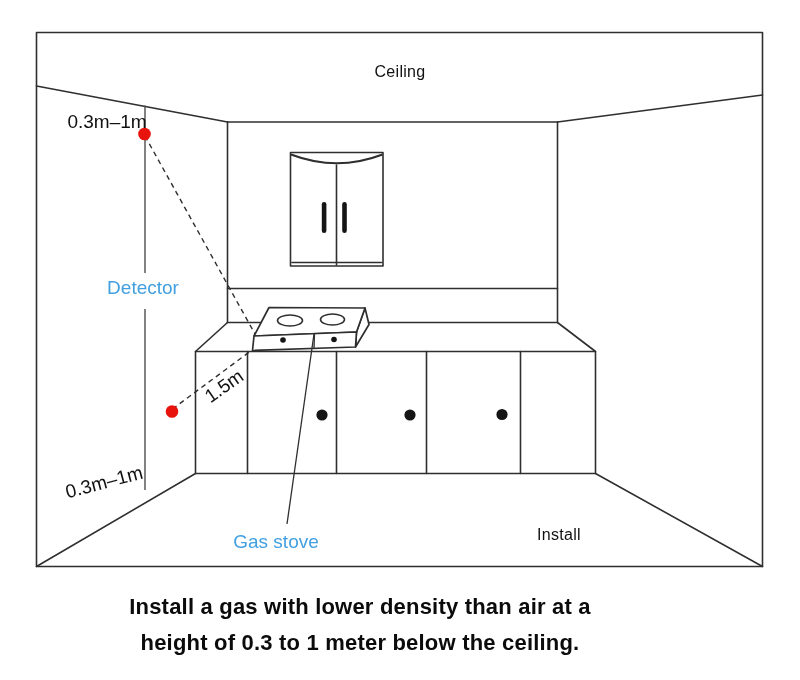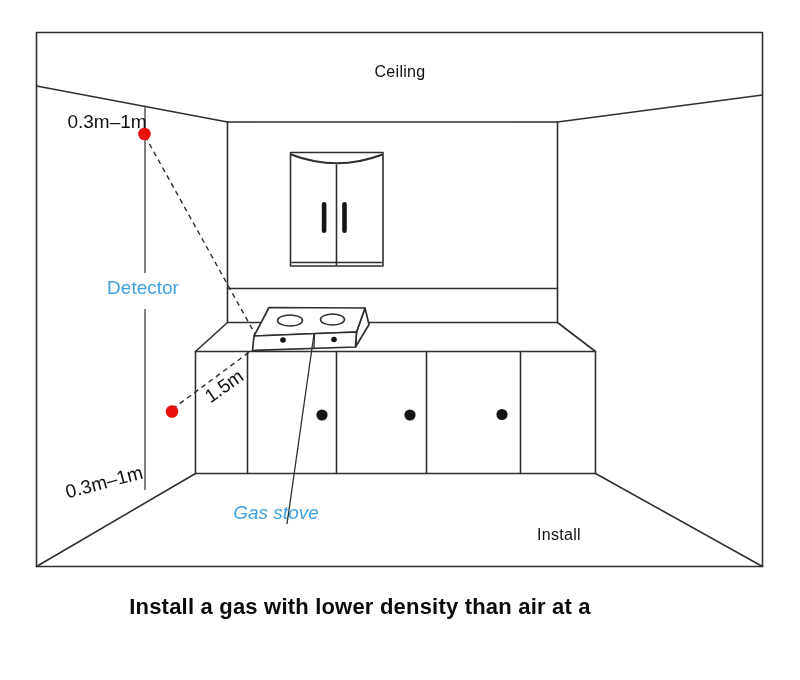--- a/index.html
+++ b/index.html
@@ -31,21 +31,21 @@
     white-space: nowrap;
     font-size: 19px;
     color: #111;
     line-height: 1;
   }
   .big  { font-size: 16px; letter-spacing: 0.3px; }
   .blue { color: var(--accent_blue, #42a0e0); }
   .lbl.ceiling    { left: 400px; top: 72px;  }
   .lbl.ground     { left: 559px; top: 535px; }
   .lbl.detector   { left: 143px; top: 287px; }
-  .lbl.gasstove   { left: 276px; top: 512px; font-style: italic; }
+  .lbl.gasstove   { left: 276px; top: 541px; }
   .lbl.dim-top    { left: 107px; top: 121px; }
   .lbl.dim-bottom { left: 104px; top: 482px; transform: translate(-50%,-50%) rotate(-15deg); }
   .lbl.dim-15     { left: 224px; top: 386px; transform: translate(-50%,-50%) rotate(-35deg); }
 
   .caption {
     position: absolute;
     left: 0; top: 589px;
     width: 720px;
     text-align: center;
     font-size: 22px;
@@ -121,14 +121,15 @@
   <div class="lbl big ceiling">Ceiling</div>
   <div class="lbl big ground">Install</div>
   <div class="lbl blue detector">Detector</div>
   <div class="lbl blue gasstove">Gas stove</div>
   <div class="lbl dim-top">0.3m–1m</div>
   <div class="lbl dim-bottom">0.3m–1m</div>
   <div class="lbl dim-15">1.5m</div>
 
   <div class="caption">
     <div>Install a gas with lower density than air at a</div>
+    <div>height of 0.3 to 1 meter below the ceiling.</div>
   </div>
 </div>
 
 </body></html>

